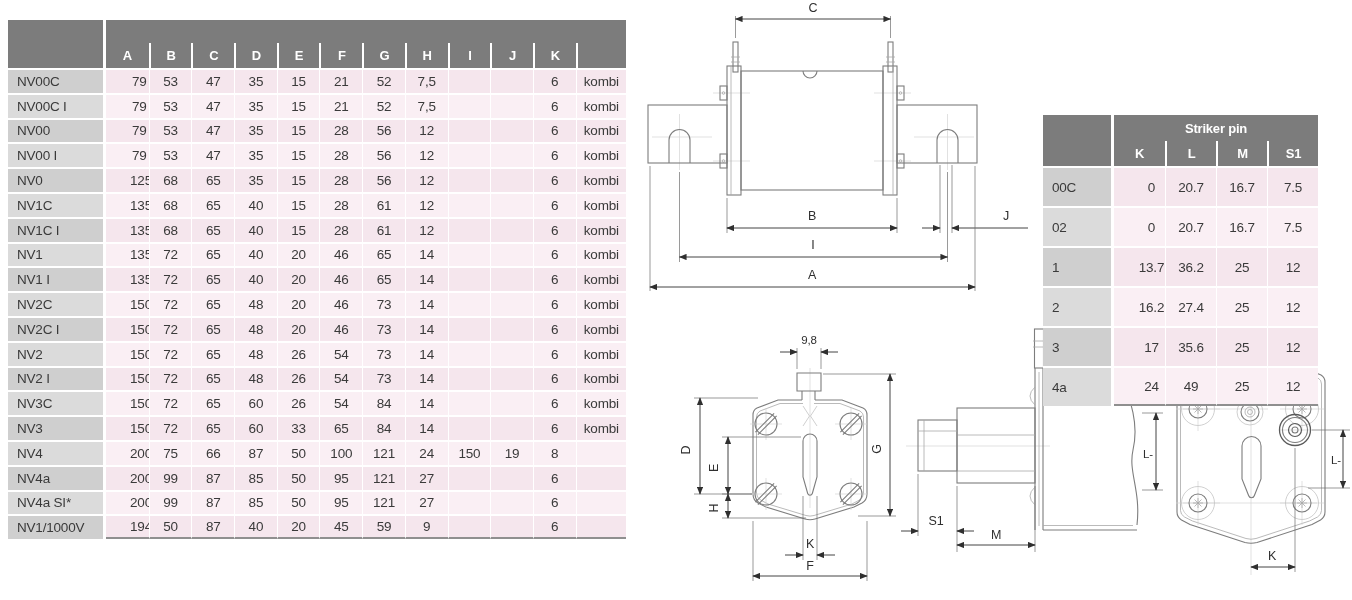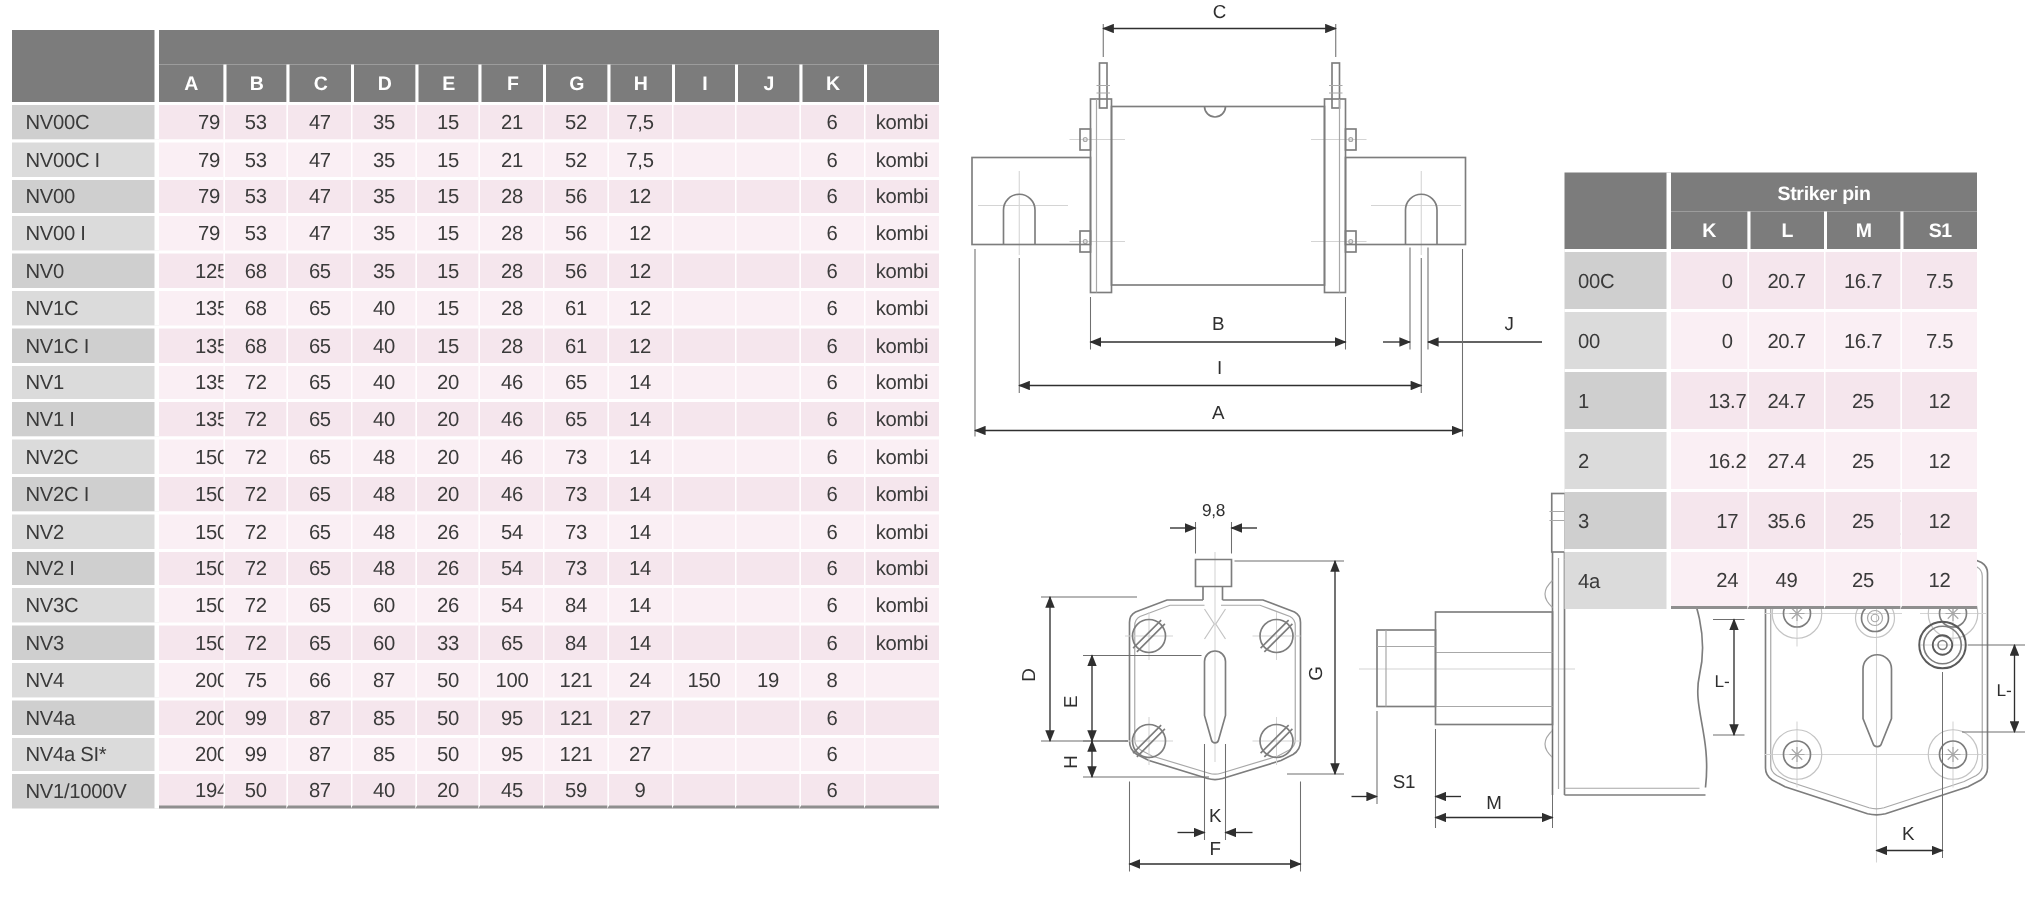--- a/index.html
+++ b/index.html
@@ -592,30 +592,30 @@
     </thead>
     <tbody>
         <tr>
           <td class="lbl">00C</td>
           <td>0</td>
           <td>20.7</td>
           <td>16.7</td>
           <td>7.5</td>
         </tr>
         <tr>
-          <td class="lbl">00</td>
+          <td class="lbl">02</td>
           <td>0</td>
           <td>20.7</td>
           <td>16.7</td>
           <td>7.5</td>
         </tr>
         <tr>
           <td class="lbl">1</td>
           <td>13.7</td>
-          <td>24.7</td>
+          <td>36.2</td>
           <td>25</td>
           <td>12</td>
         </tr>
         <tr>
           <td class="lbl">2</td>
           <td>16.2</td>
           <td>27.4</td>
           <td>25</td>
           <td>12</td>
         </tr>

